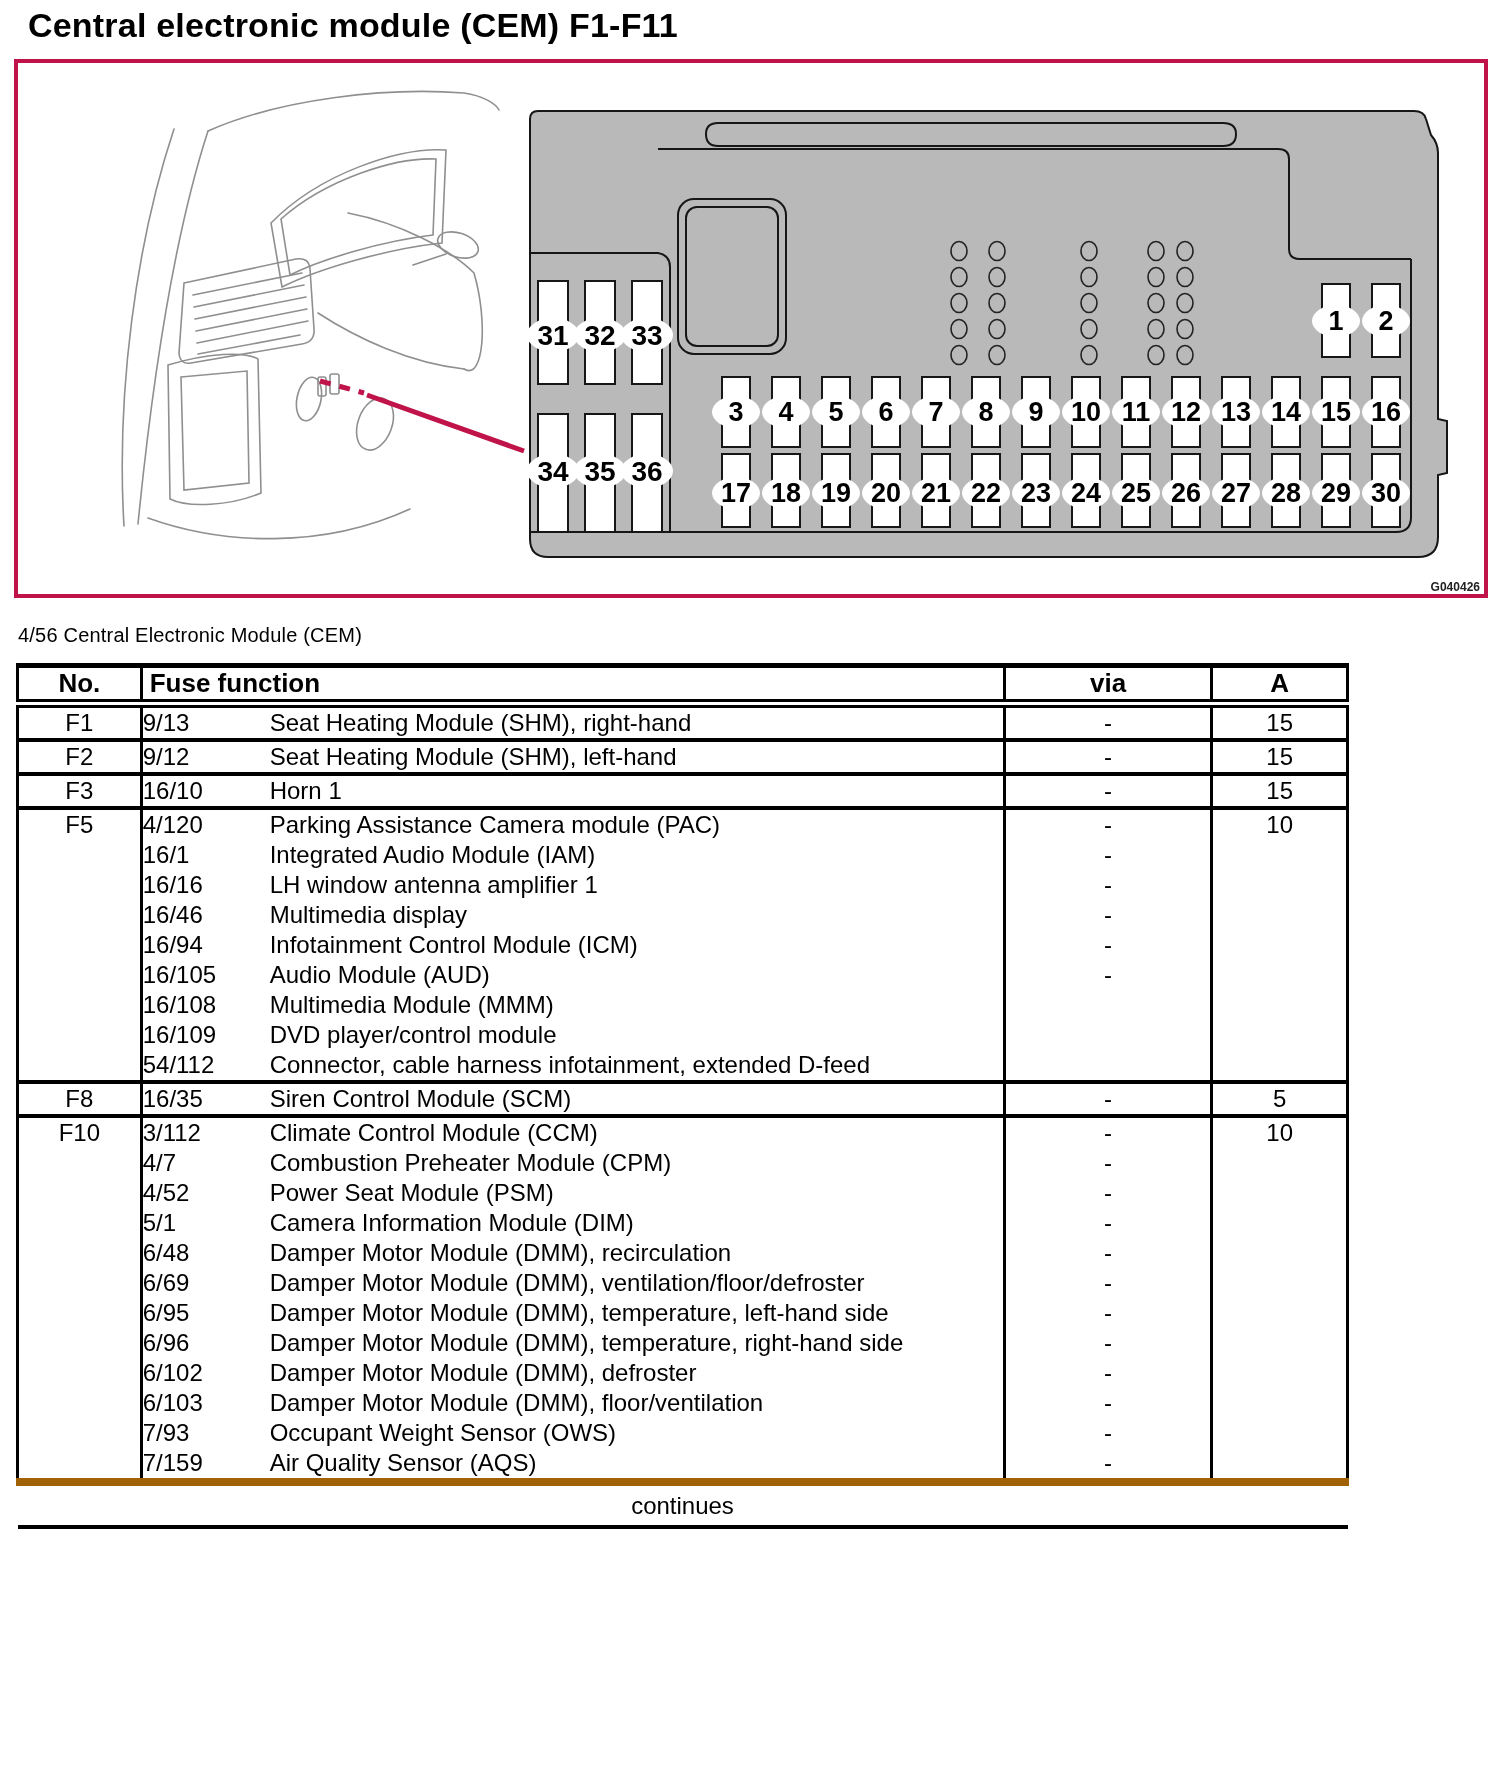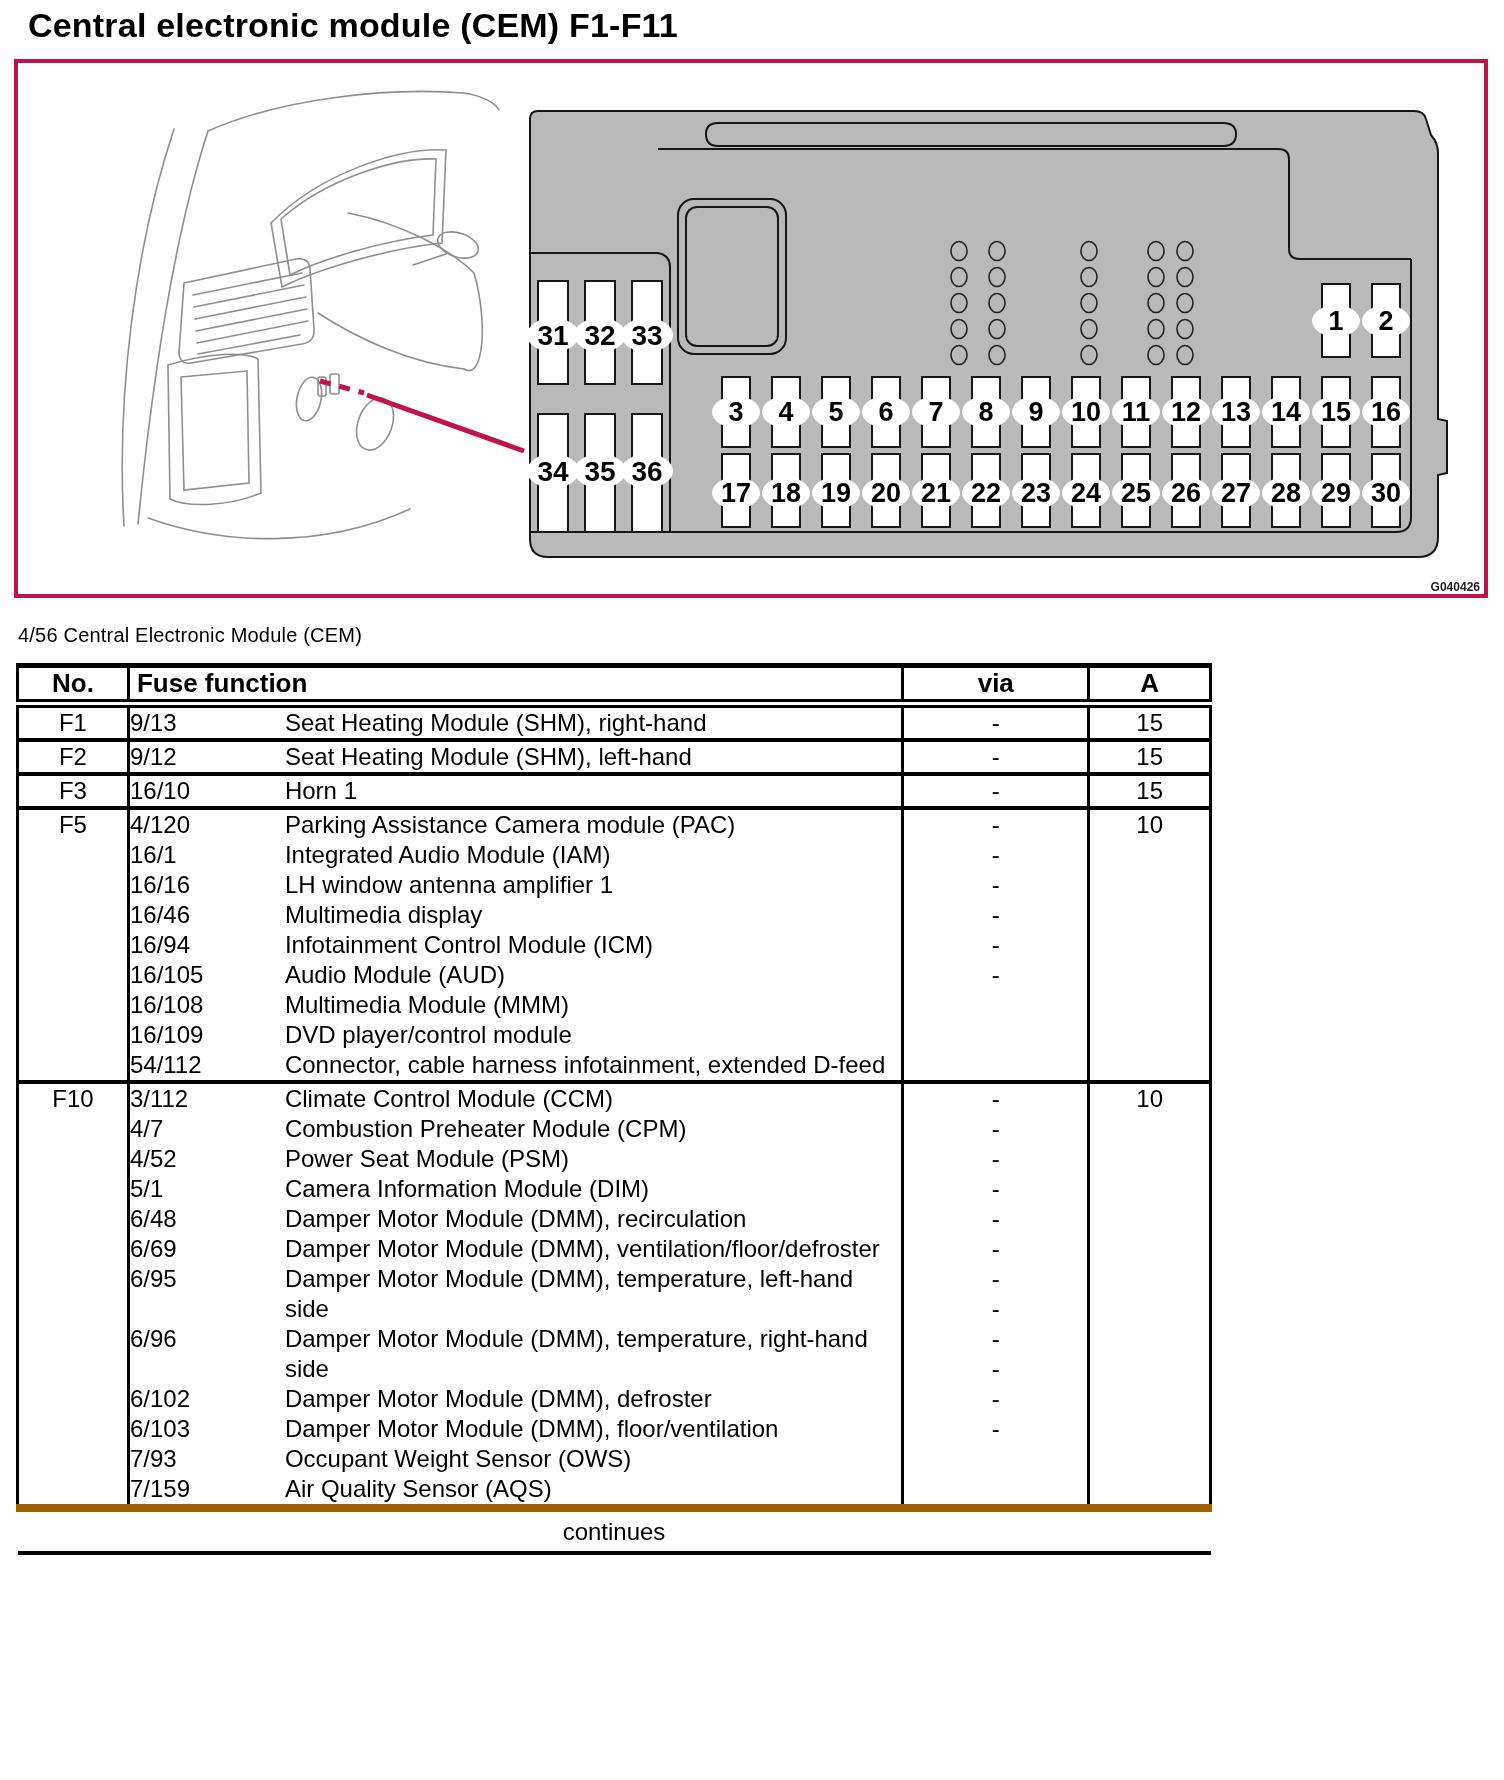--- a/index.html
+++ b/index.html
@@ -14,39 +14,39 @@
   .figure-frame{
     margin:14px 0 0 14px;width:1466px;height:531px;
     border:4px solid #c0134a;position:relative;background:#ffffff;
   }
   .figure-frame svg{position:absolute;left:0;top:0;}
   .section-title{
     font-size:20px;font-weight:normal;margin:26px 13px 0 18px;letter-spacing:0.2px;
   }
   table.fuse-table{
     border-collapse:collapse;table-layout:fixed;
-    margin:16px 0 0 16px;width:1196px;
+    margin:16px 0 0 16px;width:1333px;
     font-size:24px;
   }
   table.fuse-table th, table.fuse-table td{
     border-left:3px solid #000;border-right:3px solid #000;
     vertical-align:top;padding:0;
   }
   table.fuse-table{border-top:5px solid #000;border-bottom:4px solid #000;}
   thead th{
     font-size:26px;font-weight:bold;text-align:center;
     padding:8px 0 7px 0;
     border-bottom:9px double #000;
   }
   thead th.col-fn{text-align:left;padding-left:7px;}
   tbody tr.fuse-row td{border-top:4px solid #000;}
   tbody tr.fuse-row:first-child td{border-top:none;}
   td.cell-no{text-align:center;padding-top:7px;line-height:30px;}
   td.cell-fn{padding:7px 0 7px 21px;}
-  .fn-line{display:flex;line-height:30px;gap:28px;}
+  .fn-line{display:flex;line-height:30px;}
   .fn-code{width:127px;flex:0 0 127px;}
   .fn-desc{flex:1;}
   td.cell-via{text-align:center;padding-top:7px;}
   .via-line{line-height:30px;min-height:30px;}
   td.cell-amp{text-align:center;padding-top:7px;line-height:30px;}
   tr.footer-row td{
     border-top:8px solid #a16207;border-left:none;border-right:none;
     text-align:center;line-height:30px;padding:5px 0 4px 0;
   }
 </style>
@@ -345,20 +345,33 @@
           <div class="via-line">-</div>
           <div class="via-line">-</div>
           <div class="via-line">-</div>
           <div class="via-line">&nbsp;</div>
           <div class="via-line">&nbsp;</div>
           <div class="via-line">&nbsp;</div>
         </td>
         <td class="cell-amp">10</td>
       </tr>
       <tr class="fuse-row">
+        <td class="cell-no">F8</td>
+        <td class="cell-fn">
+          <div class="fn-line">
+            <span class="fn-code">16/35</span>
+            <span class="fn-desc">Siren Control Module (SCM)</span>
+          </div>
+        </td>
+        <td class="cell-via">
+          <div class="via-line">-</div>
+        </td>
+        <td class="cell-amp">5</td>
+      </tr>
+      <tr class="fuse-row">
         <td class="cell-no">F10</td>
         <td class="cell-fn">
           <div class="fn-line">
             <span class="fn-code">3/112</span>
             <span class="fn-desc">Climate Control Module (CCM)</span>
           </div>
           <div class="fn-line">
             <span class="fn-code">4/7</span>
             <span class="fn-desc">Combustion Preheater Module (CPM)</span>
           </div>

